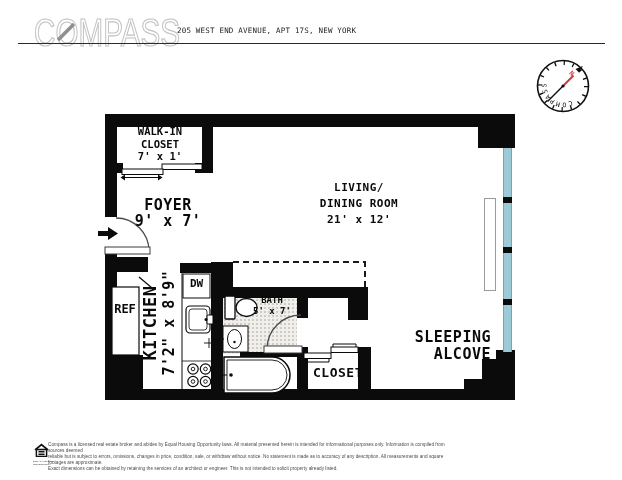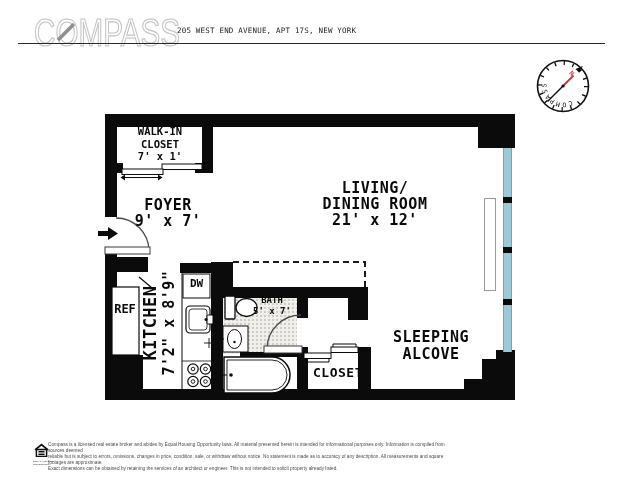--- a/index.html
+++ b/index.html
@@ -22,22 +22,22 @@
   .mull{position:absolute;left:503px;width:9px;height:6px;background:#0b0b0b;}
   .radiator{position:absolute;left:484px;top:198px;width:12px;height:93px;background:#fff;
       border:1px solid #9a9a9a;box-sizing:border-box;}
   .bath-floor{position:absolute;left:223px;top:298px;width:74px;height:56px;background-color:#f1efec;
       background-image:radial-gradient(#cfccc6 .8px,transparent .9px);background-size:4px 4px;}
   .fixtures{position:absolute;left:0;top:0;}
   
   .lbl{position:absolute;color:#0a0a0a;font-weight:bold;text-align:center;white-space:nowrap;}
   .wic{left:110px;top:125px;width:100px;font-size:10.5px;line-height:12.5px;}
   .foyer{left:118px;top:197px;width:100px;font-size:15px;line-height:16px;letter-spacing:.5px;}
-  .living{left:300px;top:180px;width:150px;font-size:15px;line-height:16px;letter-spacing:.5px;}
-  .sleep{left:371px;top:329px;width:120px;font-size:15px;line-height:16.5px;letter-spacing:.5px;}
+  .living{left:284px;top:180px;width:150px;font-size:11px;line-height:16px;letter-spacing:.5px;}
+  .sleep{left:371px;top:329px;width:120px;font-size:15px;line-height:16.5px;letter-spacing:.5px;text-align:right;}
   .kitchen{left:96px;top:303px;width:130px;height:40px;transform:rotate(-90deg);
            font-size:17px;line-height:19px;letter-spacing:.5px;}
   .kitchen .dims{font-size:15px;}
   .bath-lbl{left:227px;top:295px;width:90px;font-size:9px;line-height:10.5px;}
   .closet-lbl{left:298px;top:365px;width:80px;font-size:13px;letter-spacing:.5px;}
   .ref-lbl{left:112px;top:302px;width:26px;font-size:12px;}
   .dw-lbl{left:183px;top:277px;width:27px;font-size:11px;}
   
   .eho{position:absolute;left:33px;top:442px;width:16px;text-align:center;}
   .eho-txt{font-size:2.5px;line-height:2.8px;color:#333;font-family:"Liberation Sans",sans-serif;white-space:nowrap;}

